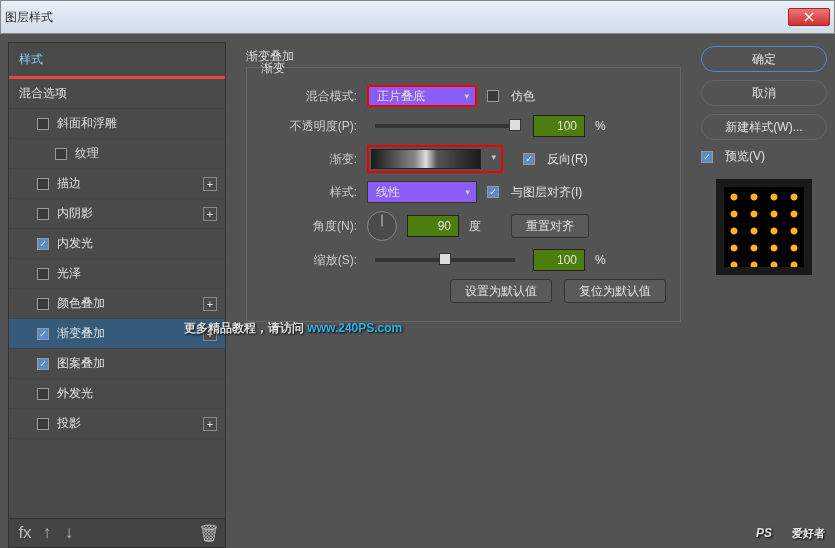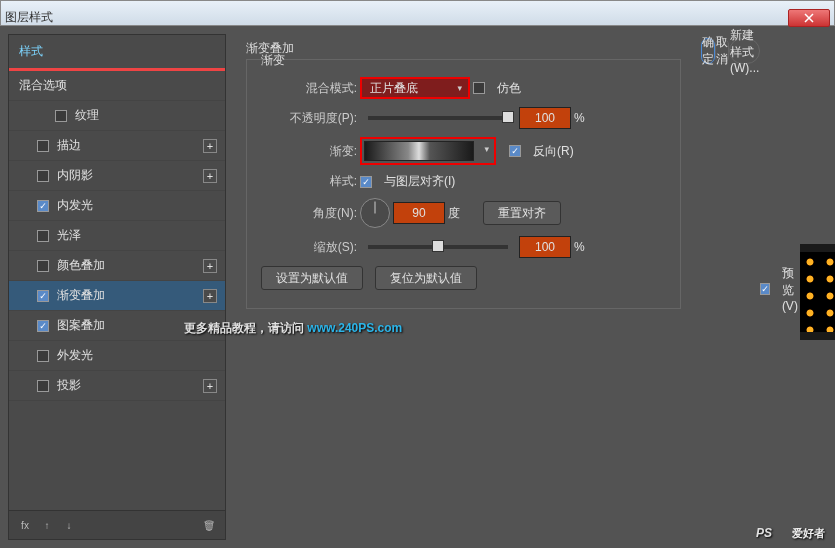--- a/index.html
+++ b/index.html
@@ -1,51 +1,51 @@
 <!DOCTYPE html>
 <html><head>
 <meta charset="utf-8">
 <style>
 *{box-sizing:border-box;margin:0;padding:0;font-family:"Microsoft YaHei",sans-serif;font-size:12px;color:#e0e0e0}
 body{background:#535353;width:835px;height:548px;position:relative;overflow:hidden}
-.titlebar{height:26px;background:linear-gradient(#e8f0f8,#d0dce8);border:1px solid #888;display:flex;align-items:flex-start;padding:8px 4px}
+.titlebar{height:26px;background:linear-gradient(#e8f0f8,#d0dce8);border:1px solid #888;display:flex;align-items:center;padding:16px 4px}
 .titlebar-text{color:#333;font-size:12px;flex:1}
 .close-btn{width:42px;height:18px;background:linear-gradient(#e77,#c33);border:1px solid #a22;border-radius:2px;display:flex;align-items:center;justify-content:center;color:#fff;font-weight:bold}
 .content{display:flex;padding:8px;gap:10px;height:calc(100% - 26px)}
 .left-panel{width:218px;background:#4a4a4a;border:1px solid #333;display:flex;flex-direction:column}
 .left-header{padding:8px 10px;color:#7dd3fc;border-bottom:3px solid #ef4444}
 .left-item{display:flex;align-items:center;padding:6px 10px;border-bottom:1px solid #444;position:relative}
 .left-item.indent1{padding-left:28px}
 .left-item.indent2{padding-left:46px}
 .left-item.highlight{background:#355a7a}
 .chk{width:12px;height:12px;border:1px solid #999;margin-right:8px;display:inline-flex;align-items:center;justify-content:center;font-size:10px;background:#3a3a3a}
 .chk.on{background:#5a8ac8}
 .chk.on::after{content:"✓";color:#fff;font-size:9px}
 .plus-btn{position:absolute;right:8px;width:14px;height:14px;border:1px solid #888;display:flex;align-items:center;justify-content:center;font-size:11px;background:#4a4a4a}
 .left-footer{margin-top:auto;display:flex;align-items:center;padding:6px 8px;border-top:1px solid #333;background:#444;gap:6px}
-.footer-icon{width:16px;height:16px;display:flex;align-items:center;justify-content:center;color:#bbb;font-size:10px}
+.footer-icon{width:16px;height:16px;display:flex;align-items:center;justify-content:center;color:#bbb;font-size:17px}
 .center-panel{flex:1;padding:6px 10px;position:relative}
 .fieldset-label{color:#ddd;margin-bottom:2px}
 .fieldset{border:1px solid #666;padding:14px 14px 18px 14px;margin-top:2px}
-.row{display:flex;align-items:center;margin:8px 0;gap:3px}
+.row{display:flex;align-items:center;margin:8px 0;gap:10px}
 .lbl{width:96px;text-align:right;color:#ccc}
-.dropdown{height:22px;border:1px solid #333;background:#7f1d1d;display:flex;align-items:center;padding:0 20px 0 8px;position:relative;min-width:110px}
+.dropdown{height:22px;border:1px solid #333;background:#8b5cf6;display:flex;align-items:center;padding:0 20px 0 8px;position:relative;min-width:110px}
 .dropdown::after{content:"▾";position:absolute;right:6px;color:#ccc;font-size:9px}
 .redbox{border:2px solid #e00!important}
-.input-num{width:52px;height:22px;background:#c2410c;border:1px solid #222;padding:0 17px;display:flex;align-items:center;justify-content:center}
+.input-num{width:52px;height:22px;background:#4d7c0f;border:1px solid #222;padding:0 7px;display:flex;align-items:center;justify-content:flex-end}
 .slider{flex:1;height:4px;background:#333;position:relative;margin:0 8px;max-width:140px}
 .slider-thumb{position:absolute;top:-5px;width:12px;height:12px;background:#ddd;border:1px solid #333;transform:translateX(-50%)}
 .grad-preview{width:110px;height:20px;background:linear-gradient(90deg,#1a1a1a,#888 40%,#ddd 50%,#555 60%,#1a1a1a);border:1px solid #222;position:relative}
 .grad-preview::after{content:"▾";position:absolute;right:-16px;top:2px;color:#ccc;font-size:9px}
 .grad-wrap{border:2px solid #e00;padding:2px 20px 2px 2px;display:inline-flex}
 .angle-dial{width:30px;height:30px;border:1px solid #888;border-radius:50%;position:relative;background:#4a4a4a}
 .angle-dial::after{content:"";position:absolute;width:12px;height:1px;background:#ccc;top:50%;left:50%;transform-origin:left;transform:rotate(-90deg)}
 .btn{height:24px;padding:8px 14px;background:#5a5a5a;border:1px solid #333;display:inline-flex;align-items:center;border-radius:3px}
-.btn-row{display:flex;gap:12px;justify-content:flex-start;margin-top:4px}
-.right-panel{width:126px;display:flex;gap:0;padding-top:4px}
+.btn-row{display:flex;gap:12px;justify-content:flex-end;margin-top:4px}
+.right-panel{width:126px;display:flex;flex-direction:column;gap:8px;padding-top:4px}
 .r-btn{height:26px;border:1px solid #666;border-radius:13px;background:#535353;display:flex;align-items:center;justify-content:center}
 .r-btn.primary{border-color:#4a8ad8}
 .preview-box{margin-top:6px;width:96px;height:96px;background:#1a1a1a;align-self:center;display:flex;align-items:center;justify-content:center}
 .honeycomb{width:80px;height:80px;background:radial-gradient(circle at 10px 10px,#ffaa33 3px,#000 4px) 0 0/20px 17px,radial-gradient(circle at 20px 18px,#ffaa33 3px,transparent 4px) 0 0/20px 17px;background-color:#000;filter:contrast(1.2)}
 .watermark{position:absolute;top:312px;left:184px;font-size:22px;font-weight:bold;color:#fff;white-space:nowrap;text-shadow:1px 1px 2px #000}
 .watermark .link{color:#2bb4e8}
 .corner-logo{position:absolute;bottom:6px;right:10px;font-size:18px;font-weight:bold;font-style:italic;color:#7bdc4a;text-shadow:1px 1px 2px #000}
 .corner-logo .sub{font-size:11px;color:#eee;font-style:normal;margin-left:20px}
 .chk-inline{display:flex;align-items:center;gap:4px}
 </style>
@@ -60,20 +60,24 @@
       </svg>
   </div>
 </div>
 
 <div class="content">
   <div class="left-panel">
     <div class="left-header">样式</div>
     <div class="left-item">
         <span>混合选项</span>
       </div>
+    <div class="left-item indent1">
+        <span class="chk"></span>
+        <span>斜面和浮雕</span>
+      </div>
     <div class="left-item indent2">
         <span class="chk"></span>
         <span>纹理</span>
       </div>
     <div class="left-item indent1">
         <span class="chk"></span>
         <span>描边</span>
         <span class="plus-btn">+</span>
       </div>
     <div class="left-item indent1">
@@ -154,20 +158,23 @@
             <div class="grad-preview"></div>
           </div>
         <div class="chk-inline" style="margin-left:10px">
             <span class="chk on"></span>
             <span>反向(R)</span>
           </div>
       </div>
 
       <div class="row">
         <span class="lbl">样式:</span>
+        <div class="dropdown">
+            <span>线性</span>
+          </div>
         <div class="chk-inline">
             <span class="chk on"></span>
             <span>与图层对齐(I)</span>
           </div>
       </div>
 
       <div class="row">
         <span class="lbl">角度(N):</span>
         <div class="angle-dial"></div>
         <div class="input-num">

